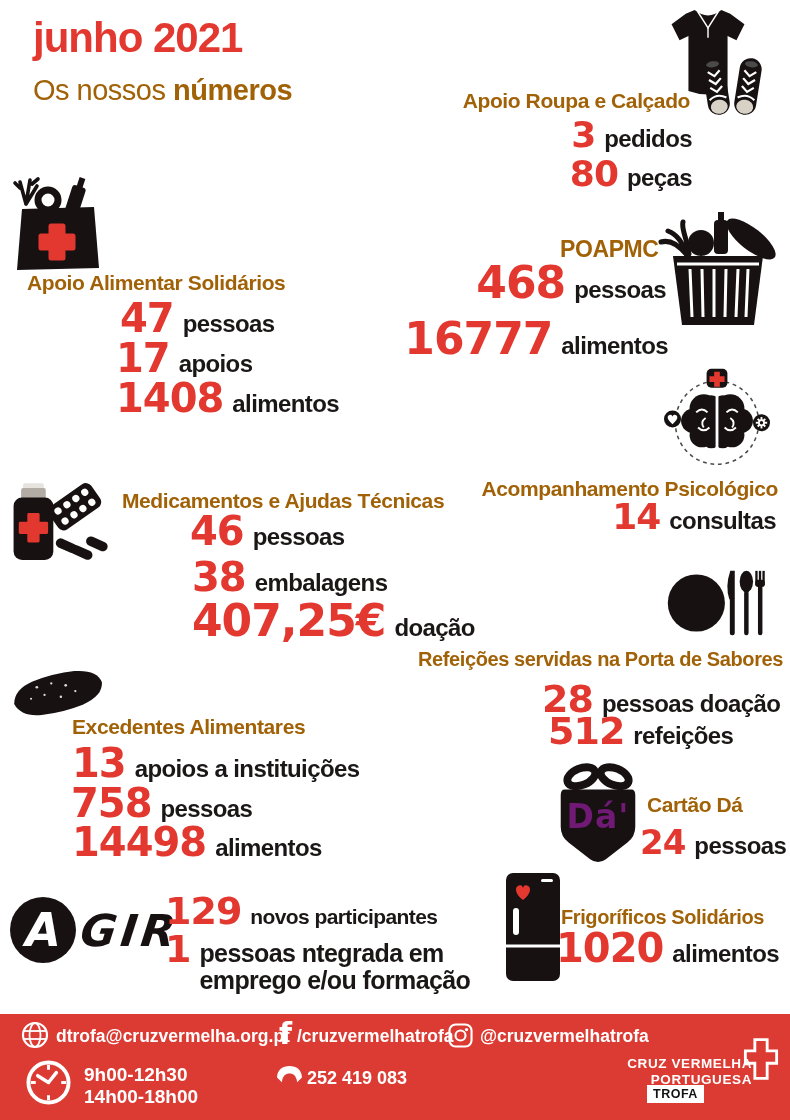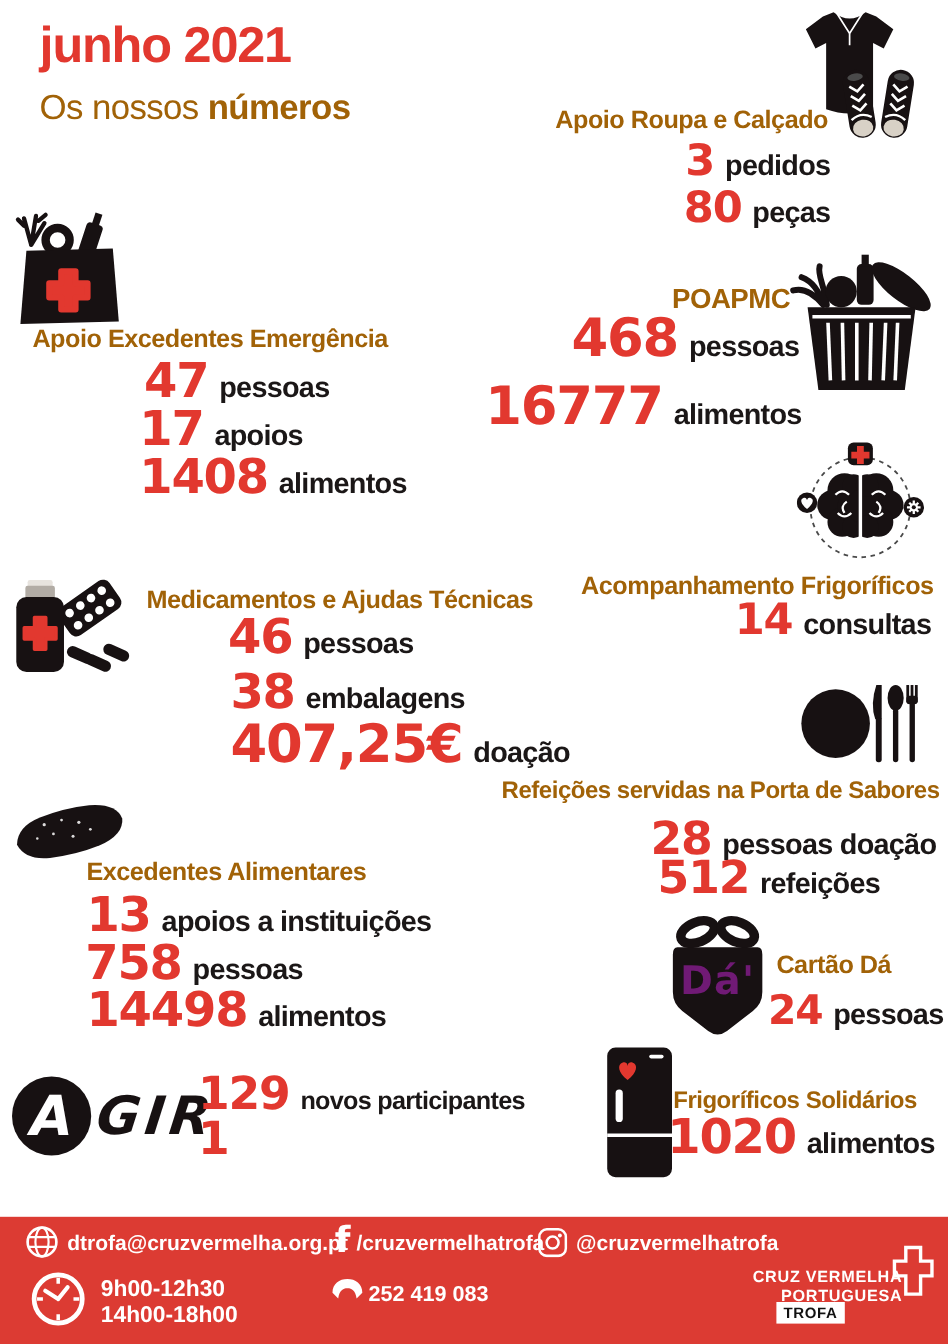--- a/index.html
+++ b/index.html
@@ -81,21 +81,21 @@
     <svg class="abs" style="left:10px;top:176px" width="94" height="96" viewBox="0 0 94 96">
       <path d="M16 28 L10 6 M16 28 L20 4 M16 28 L27 10 M10 12 l-5 -5 M22 8 l6 -5" stroke="#171112" stroke-width="3.6" stroke-linecap="round" fill="none"></path>
       <circle cx="38" cy="24" r="10" fill="none" stroke="#171112" stroke-width="7"></circle>
       <g transform="rotate(18 66 22)">
         <rect x="59" y="10" width="14" height="28" rx="3" fill="#171112"></rect>
         <rect x="63" y="1" width="6" height="11" fill="#171112"></rect>
       </g>
       <path d="M12 33 L84 31 L89 92 L7 94 Z" fill="#171112"></path>
       <path d="M41 50 h12 v10 h10 v12 h-10 v10 h-12 v-10 h-10 v-12 h10 z" fill="#E2382F" stroke="#E2382F" stroke-width="5" stroke-linejoin="round"></path>
     </svg>
-    <div class="t" style="left:27px;top:271px;font-size:21px">Apoio Excedentes Emergência</div>
+    <div class="t" style="left:27px;top:271px;font-size:21px">Apoio Alimentar Solidários</div>
     <div class="stat" style="left:120px;top:298px">
       <span class="num n40">47</span>
       <span class="lbl">pessoas</span>
     </div>
     <div class="stat" style="left:116px;top:338px">
       <span class="num n40">17</span>
       <span class="lbl">apoios</span>
     </div>
     <div class="stat" style="left:116px;top:378px">
       <span class="num n40">1408</span>
@@ -165,21 +165,21 @@
       <circle cx="103" cy="57" r="9" fill="#171112"></circle>
       <g stroke="#fff" stroke-width="2">
         <line x1="103" y1="51" x2="103" y2="63"></line>
           <line x1="97" y1="57" x2="109" y2="57"></line>
         <line x1="99" y1="53" x2="107" y2="61"></line>
           <line x1="99" y1="61" x2="107" y2="53"></line>
       </g>
       <circle cx="103" cy="57" r="3.6" fill="#fff"></circle>
       <circle cx="103" cy="57" r="1.8" fill="#171112"></circle>
     </svg>
-    <div class="t r" style="left:450px;top:477px;width:328px;font-size:21px">Acompanhamento Frigoríficos</div>
+    <div class="t r" style="left:450px;top:477px;width:328px;font-size:21px">Acompanhamento Psicológico</div>
     <div class="stat r" style="left:480px;top:499px;width:296px">
       <span class="num n36">14</span>
       <span class="lbl">consultas</span>
     </div>
   </section>
 
   <section>
     <svg class="abs" style="left:6px;top:477px" width="106" height="94" viewBox="0 0 112 96">
       <g transform="rotate(-35 74 30)">
         <rect x="46" y="14" width="54" height="30" rx="7" fill="#171112"></rect>
@@ -293,20 +293,21 @@
     <div class="agir-logo">
       <span class="agir-a">A</span>
       <span class="agir-gir">GIR</span>
     </div>
     <div class="stat" style="left:165px;top:892px">
       <span class="num n38">129</span>
       <span class="lbl" style="font-size:21px">novos participantes</span>
     </div>
     <div class="stat" style="left:165px;top:930px">
       <span class="num n38">1</span>
+      <span class="lbl wrap" style="font-size:25px">pessoas ntegrada em emprego e/ou formação</span>
     </div>
   </section>
 
   <section>
     <svg class="abs" style="left:505px;top:872px" width="56" height="110" viewBox="0 0 56 110">
       <rect x="1" y="1" width="54" height="108" rx="7" fill="#171112"></rect>
       <rect x="36" y="7" width="12" height="3" rx="1.5" fill="#fff"></rect>
       <path d="M18 28 C10 22 9 15 14 13.5 c3 -1 4 1.5 4 3 c0 -1.5 1 -4 4 -3 c5 1.5 4 8.5 -4 14.5 z" fill="#E2382F"></path>
       <rect x="8" y="36" width="6" height="27" rx="3" fill="#fff"></rect>
       <line x1="1" y1="74" x2="55" y2="74" stroke="#fff" stroke-width="3"></line>

